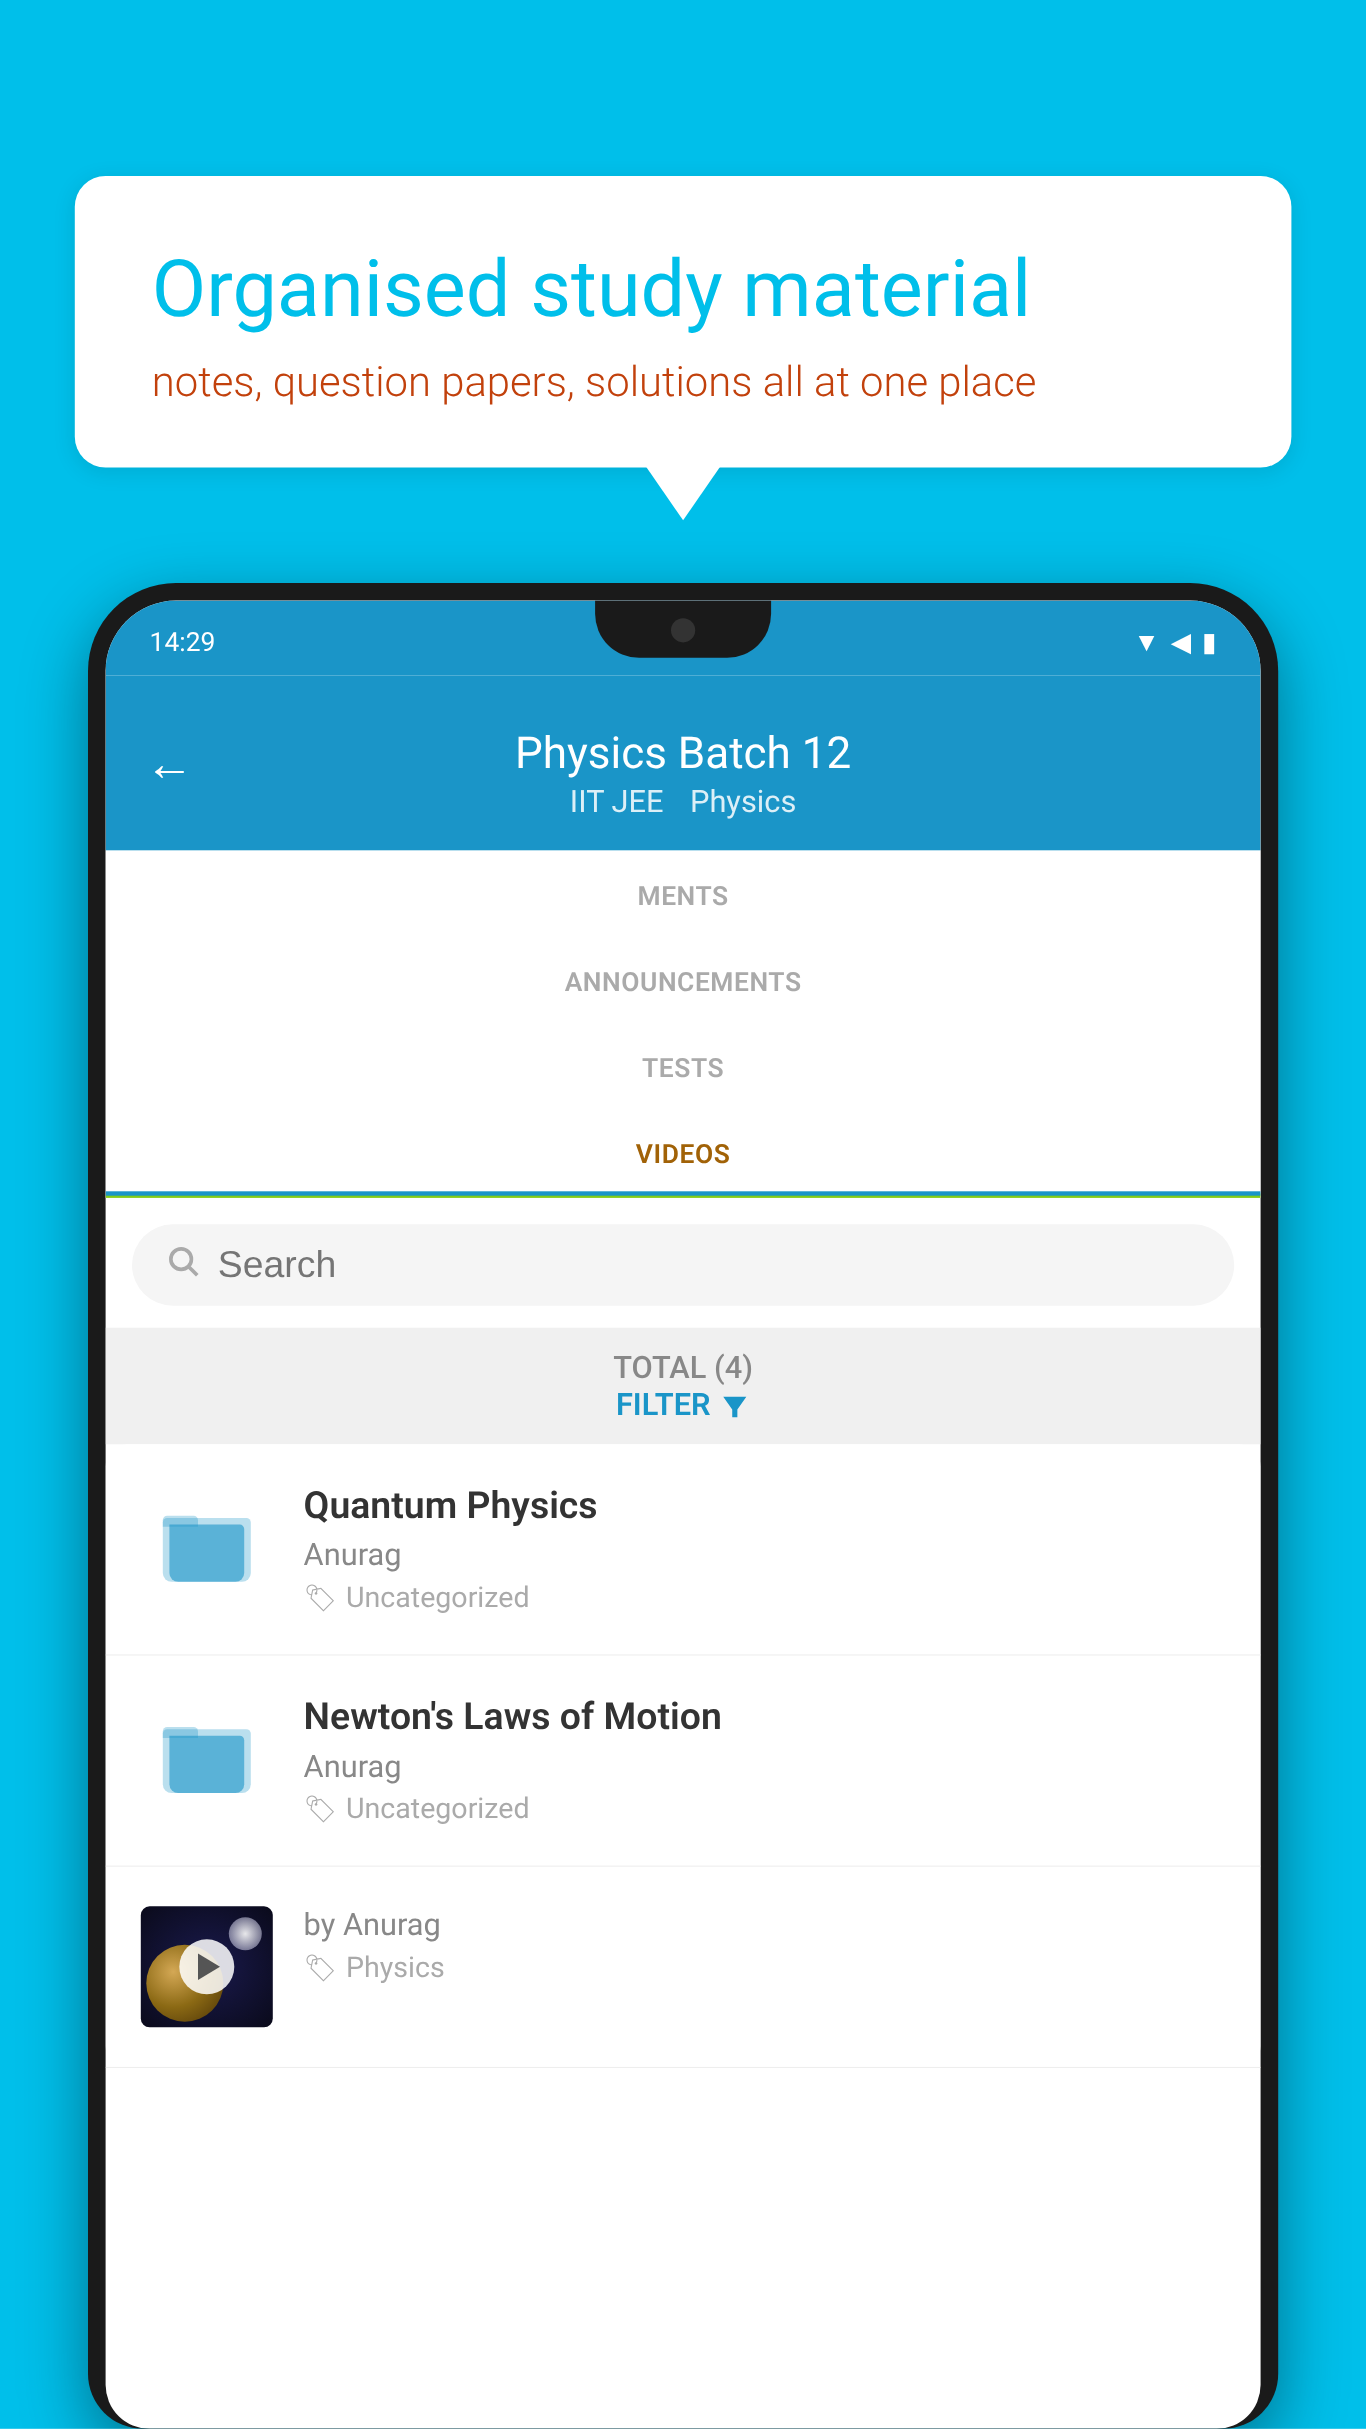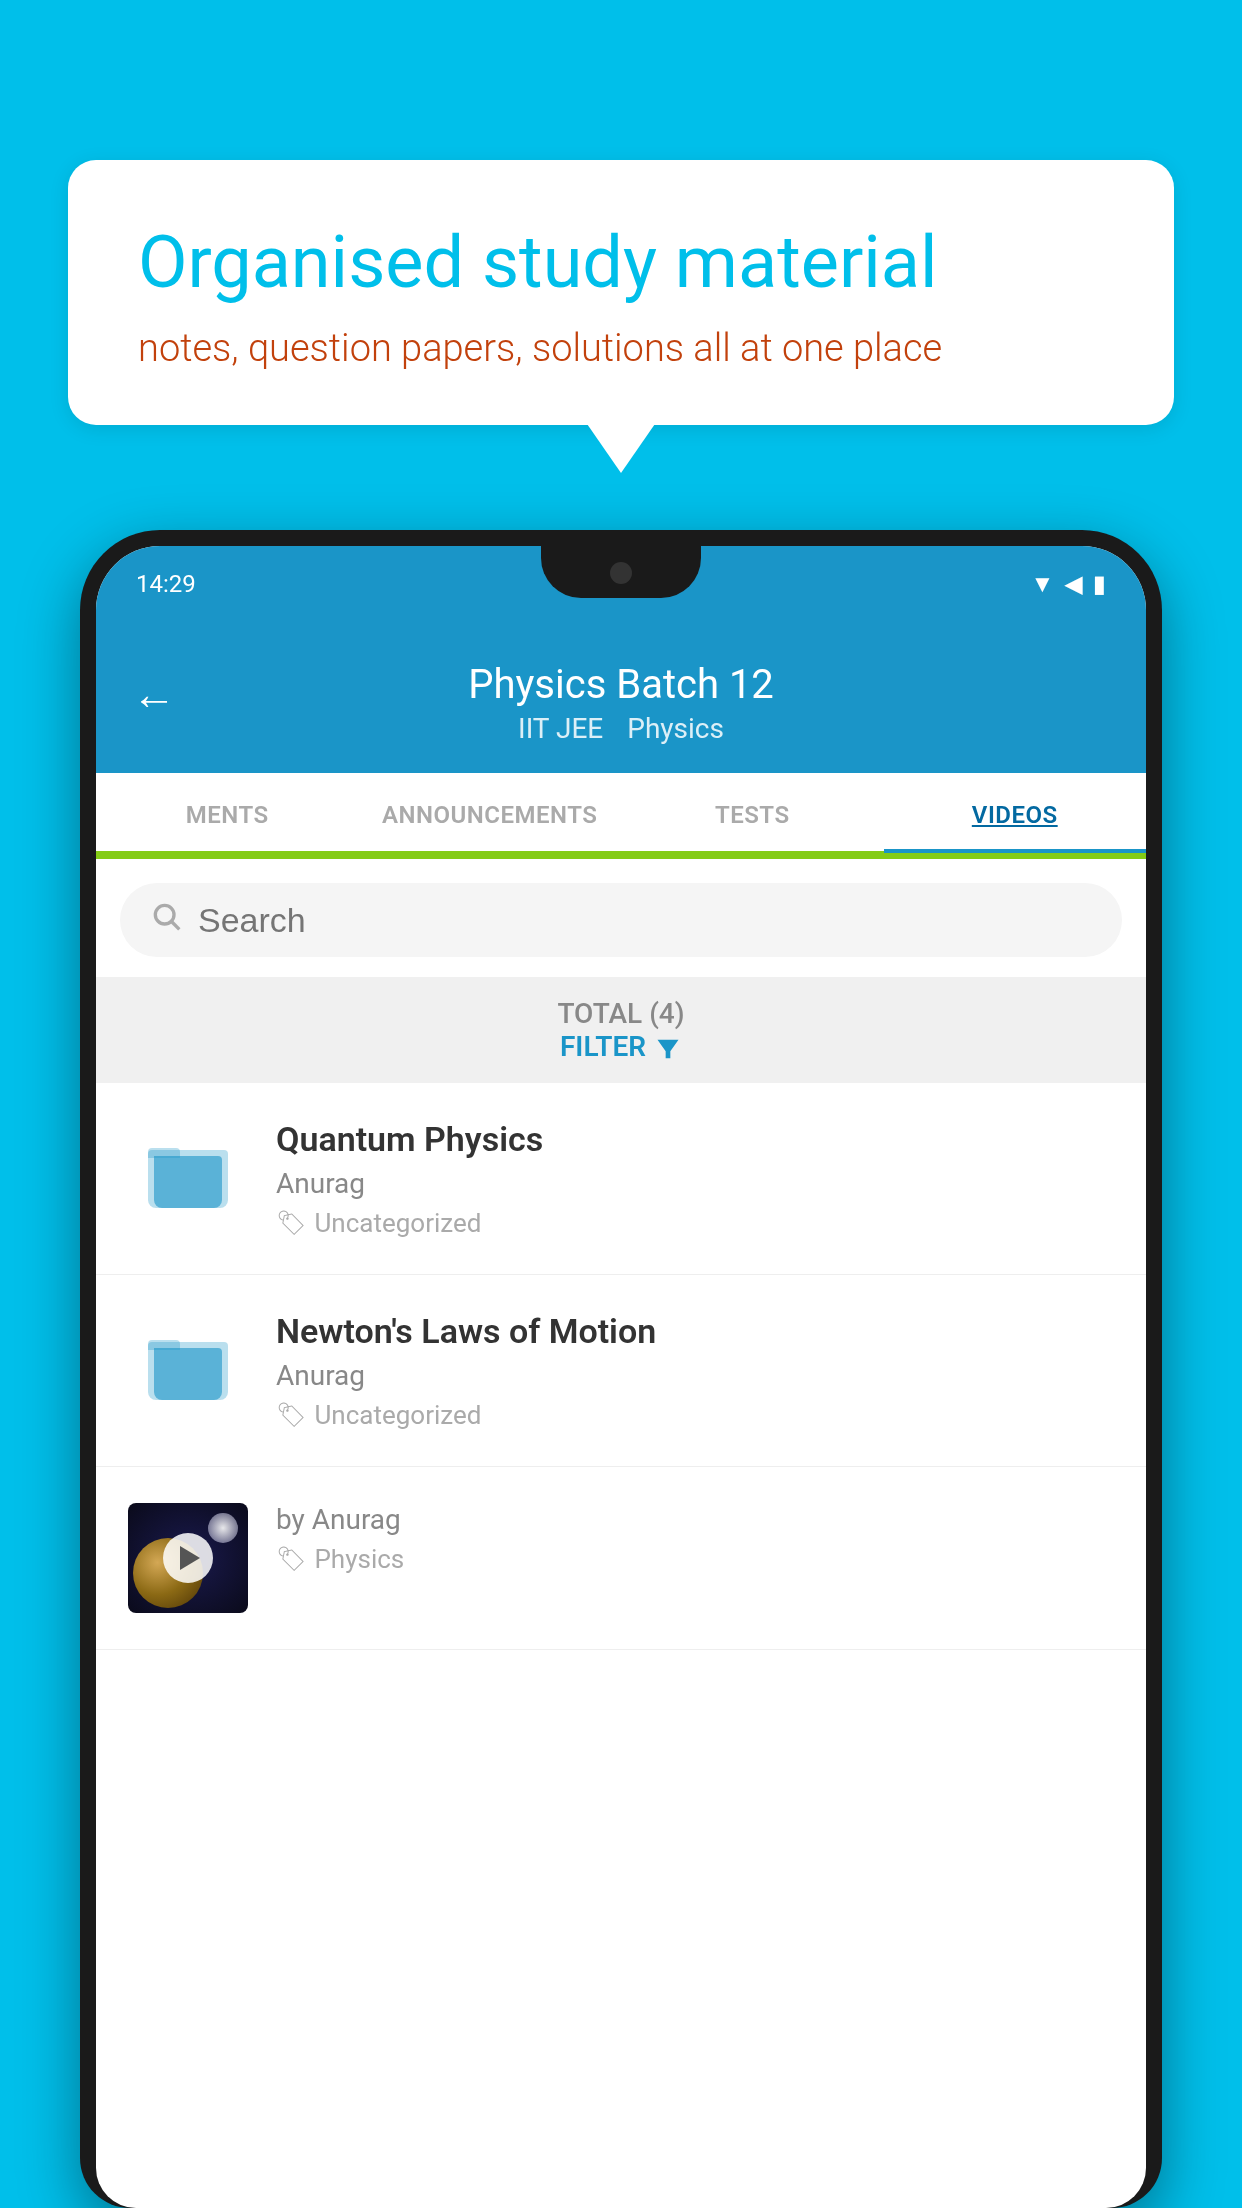--- a/index.html
+++ b/index.html
@@ -167,38 +167,38 @@
 
     .app-header .subtitle span {
       color: rgba(255,255,255,0.85);
       font-size: 28px;
     }
 
     
     .tabs {
       display: flex;
       background: white;
-      border-bottom: 8px solid #84cc16;
+      border-bottom: 4px solid #84cc16;
+      flex-direction: column;
     }
 
     .tab {
       flex: 1;
       text-align: center;
       padding: 28px 8px 22px;
       font-size: 24px;
       font-weight: 600;
       color: #aaa;
       letter-spacing: 0.5px;
       cursor: pointer;
       position: relative;
     }
 
     .tab.active {
-      color: #0369a1;
-      text-decoration: underline;
+      color: #a16207;
     }
 
     .tab.active::after {
       content: '';
       position: absolute;
       bottom: -2px;
       left: 0;
       right: 0;
       height: 4px;
       background: #1a95c8;

